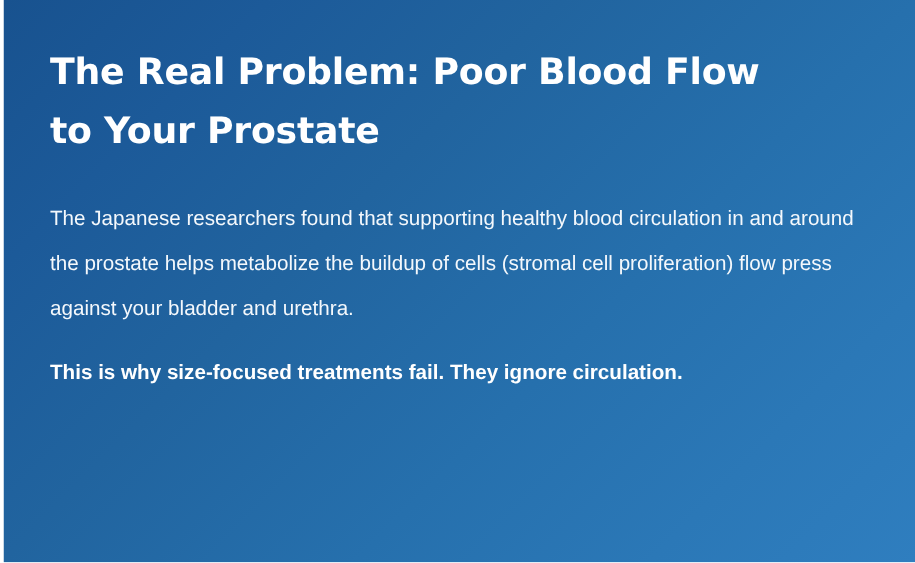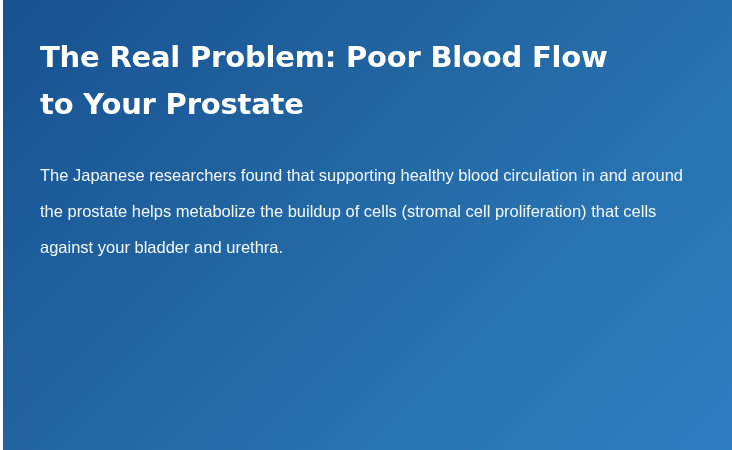--- a/index.html
+++ b/index.html
@@ -85,20 +85,21 @@
 </head>
 <body>
 
 <div class="screenshot">
 
   <section class="promo-card">
     <div class="promo-inner">
 
       <h2 class="promo-heading">The Real Problem: Poor Blood Flow to Your Prostate</h2>
 
-      <p class="promo-body first-para">The Japanese researchers found that supporting healthy blood circulation in and around the prostate helps metabolize the buildup of cells (stromal cell proliferation) that cells against your bladder and urethra.</p>
+      <p class="promo-body first-para">The Japanese researchers found that supporting healthy blood circulation in and around the prostate helps metabolize the buildup of cells (stromal cell proliferation) flow press against your bladder and urethra.</p>
 
 
+      <p class="promo-body emphasis">This is why size-focused treatments fail. They ignore circulation.</p>
 
     </div>
   </section>
 
 </div>
 
 </body></html>

